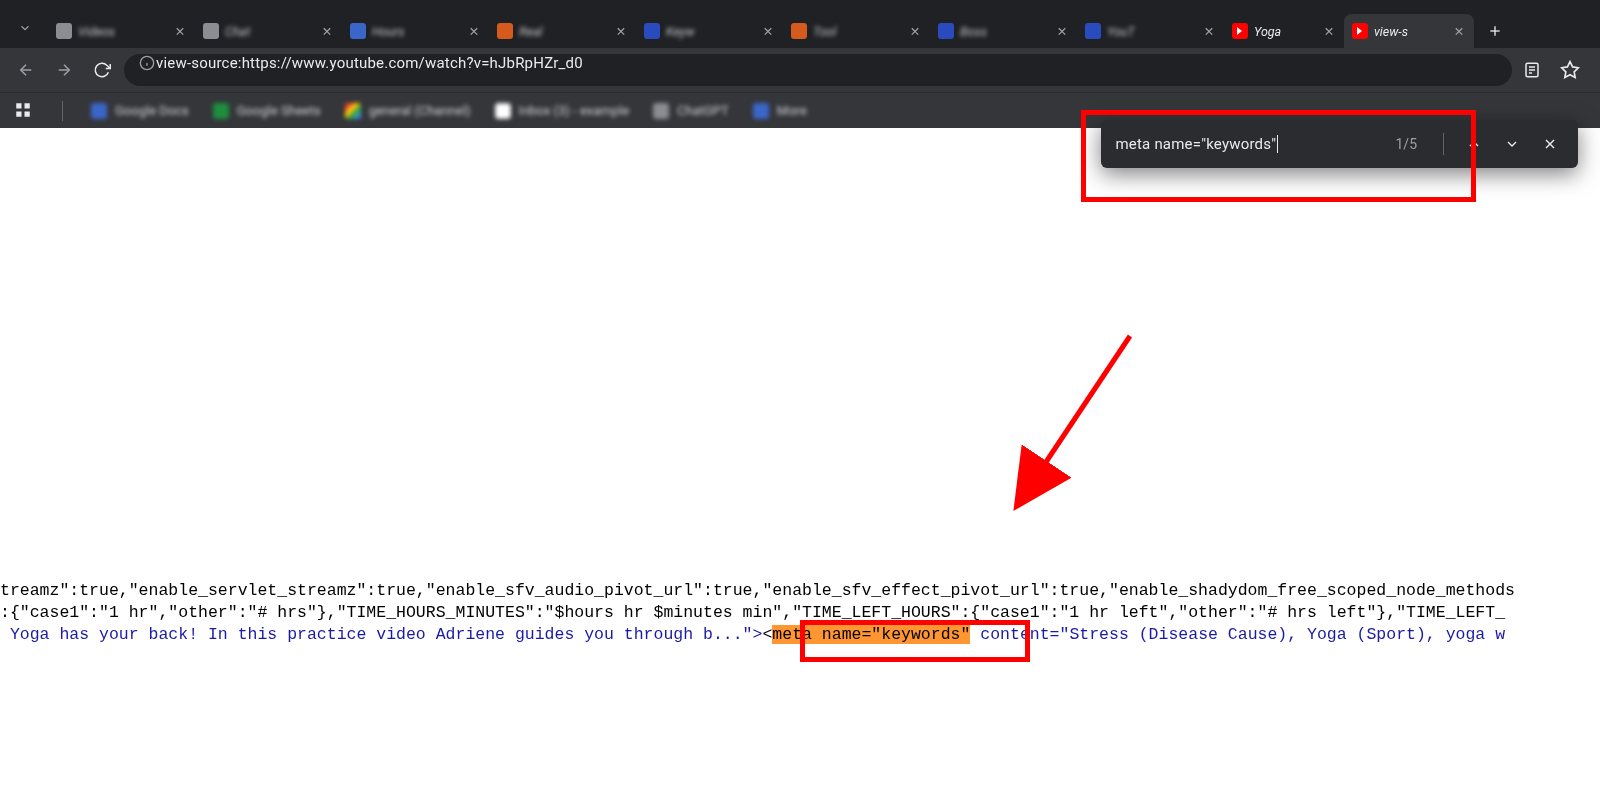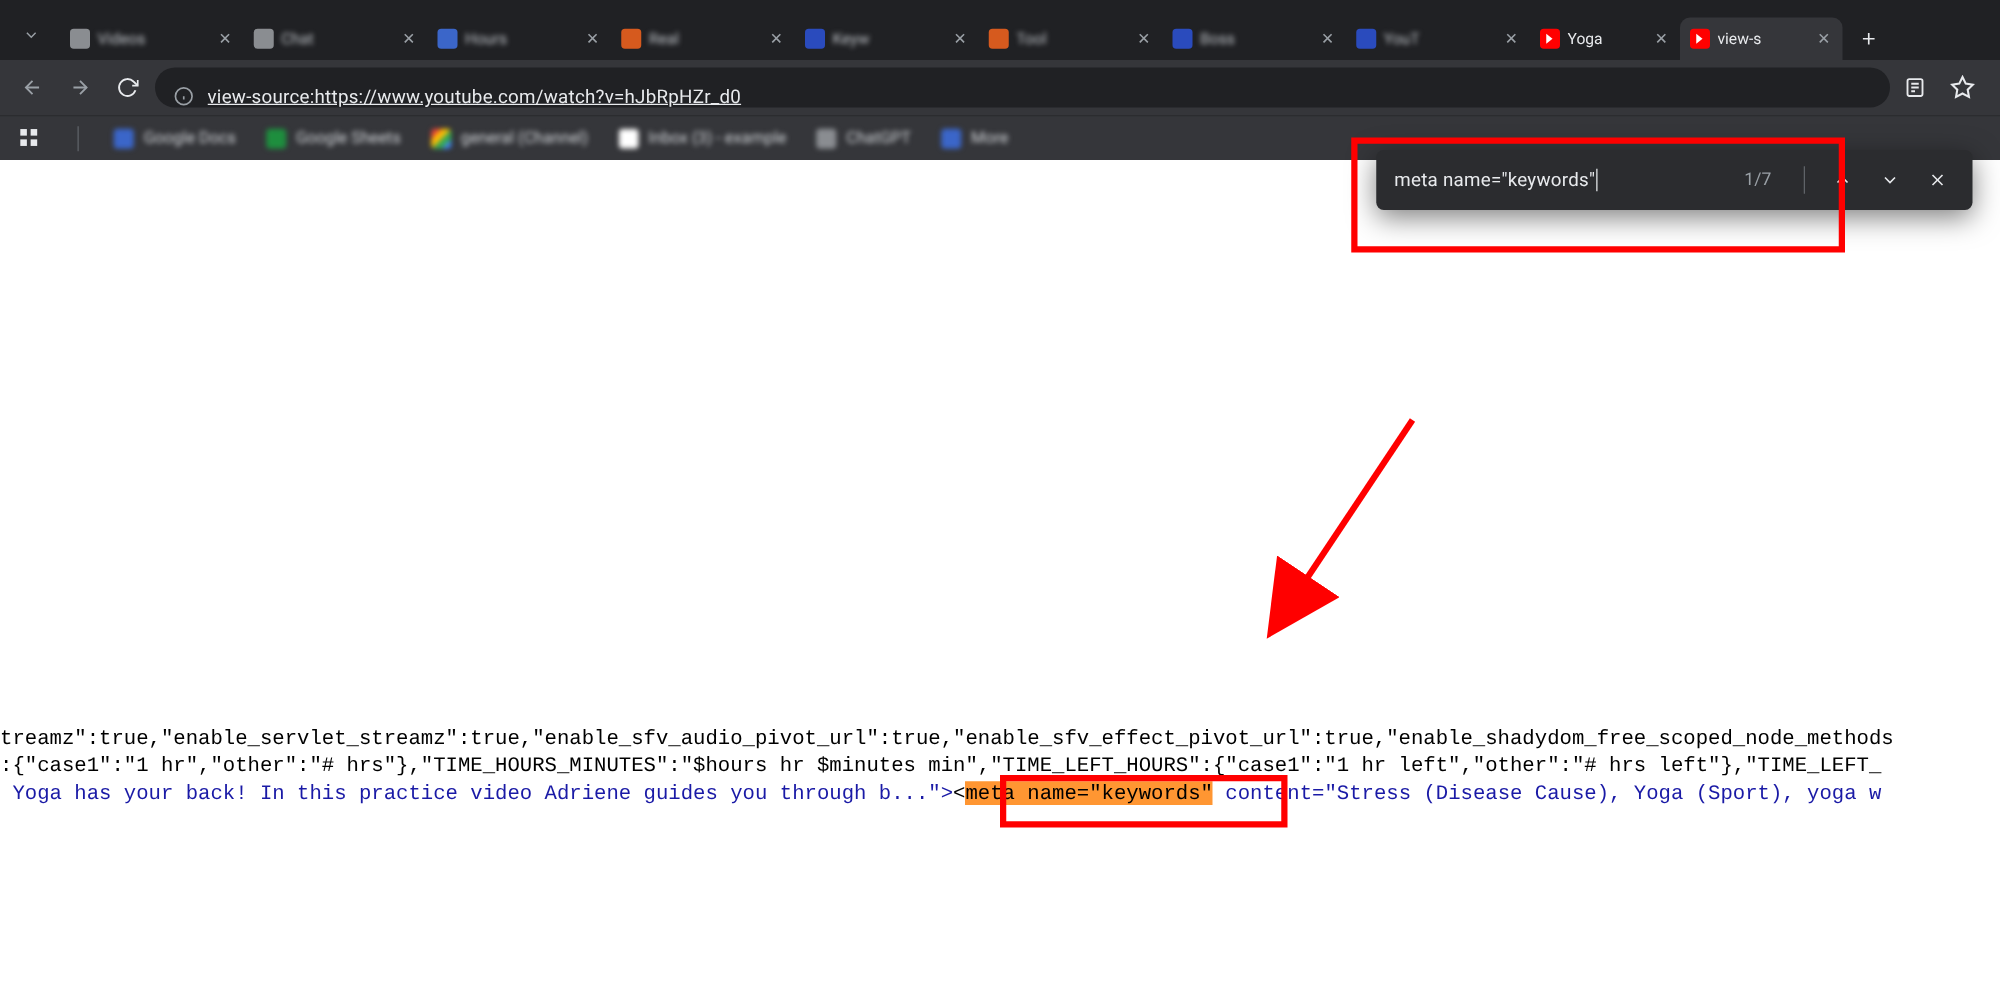--- a/index.html
+++ b/index.html
@@ -3,31 +3,31 @@
 <meta charset="utf-8">
 <style>
   * { margin: 0; padding: 0; box-sizing: border-box; }
   body { font-family: -apple-system, BlinkMacSystemFont, "Segoe UI", Roboto, sans-serif; background: #fff; width: 1600px; height: 796px; overflow: hidden; position: relative; }
 
   
   .tabstrip { background: #202124; height: 48px; display: flex; align-items: flex-end; padding: 8px 8px 0 8px; gap: 0; }
   .tabs-menu { width: 34px; height: 28px; display:flex; align-items:center; justify-content:center; color:#9aa0a6; margin-right:6px; margin-bottom:6px; }
   .tab { height: 34px; border-radius: 8px 8px 0 0; display:flex; align-items:center; padding: 0 8px; gap:6px; color:#9aa0a6; font-size: 12.5px; min-width: 0; flex: 0 0 auto; width: 147px; position: relative; }
   .tab .favicon { width:16px; height:16px; border-radius:3px; flex:0 0 16px; }
-  .tab .tlabel { white-space: nowrap; overflow:hidden; text-overflow: clip; flex:1; filter: blur(0); }
+  .tab .tlabel { white-space: nowrap; overflow:hidden; text-overflow: clip; flex:1; filter: blur(0); font-style: italic; }
   .tab .blurred { filter: blur(2px); color:#bdc1c6; }
   .tab .close { width:14px; height:14px; color:#9aa0a6; flex:0 0 14px; display:flex; align-items:center; justify-content:center; }
   .tab.active { background:#35363a; color:#e8eaed; }
   .newtab { width:30px; height:30px; display:flex; align-items:center; justify-content:center; color:#e8eaed; margin-left:6px; margin-bottom:2px; }
 
   
   .toolbar { background:#35363a; height:44px; display:flex; align-items:center; padding: 0 10px; gap:6px; }
   .navbtn { width:32px; height:32px; display:flex; align-items:center; justify-content:center; border-radius:50%; color:#9aa0a6; }
   .navbtn.enabled { color:#e8eaed; }
-  .omnibox { flex:1; height:32px; background:#202124; border-radius:16px; display:flex; align-items:flex-end; padding:0 14px; gap:10px; color:#e8eaed; font-size:15px;text-decoration:underline; }
+  .omnibox { flex:1; height:32px; background:#202124; border-radius:16px; display:flex; align-items:flex-start; padding:0 14px; color:#e8eaed; font-size:15px; }
   .omnibox .info-icon { width:18px; height:18px; color:#9aa0a6; display:flex; align-items:center; justify-content:center; }
   .omnibox .url { flex:1; white-space:nowrap; overflow:hidden; letter-spacing:0.2px; }
   .right-icons { display:flex; align-items:center; gap:10px; padding-right:6px; }
   .right-icons .ic { width:28px; height:28px; display:flex; align-items:center; justify-content:center; color:#e8eaed; }
 
   
   .bookmarks { background:#35363a; height:36px; border-top:1px solid #2b2c2f; display:flex; align-items:center; padding:0 14px; gap:24px; font-size:13px; color:#e8eaed; position:relative; }
   .bookmarks .grid-ic { width:20px; height:20px; color:#e8eaed; }
   .bookmarks .divider { width:1px; height:20px; background:#5f6368; margin:0 4px; }
   .bookmarks .bk { display:flex; align-items:center; gap:8px; filter: blur(2.2px); color:#cfd2d6; }
@@ -223,21 +223,21 @@
   </div>
   <div class="meta-annot"></div>
 </div>
 
 <div class="findbar-wrap">
   <div class="findbar">
     <div class="find-input">
       <span>meta name="keywords"</span>
       <span class="find-caret"></span>
     </div>
-    <span class="find-count">1/7</span>
+    <span class="find-count">1/5</span>
     <span class="find-sep"></span>
     <div class="find-btn">
       <svg width="16" height="16" viewBox="0 0 24 24" fill="none" stroke="currentColor" stroke-width="2">
           <polyline points="18 15 12 9 6 15"></polyline>
         </svg>
     </div>
     <div class="find-btn">
       <svg width="16" height="16" viewBox="0 0 24 24" fill="none" stroke="currentColor" stroke-width="2">
           <polyline points="6 9 12 15 18 9"></polyline>
         </svg>

